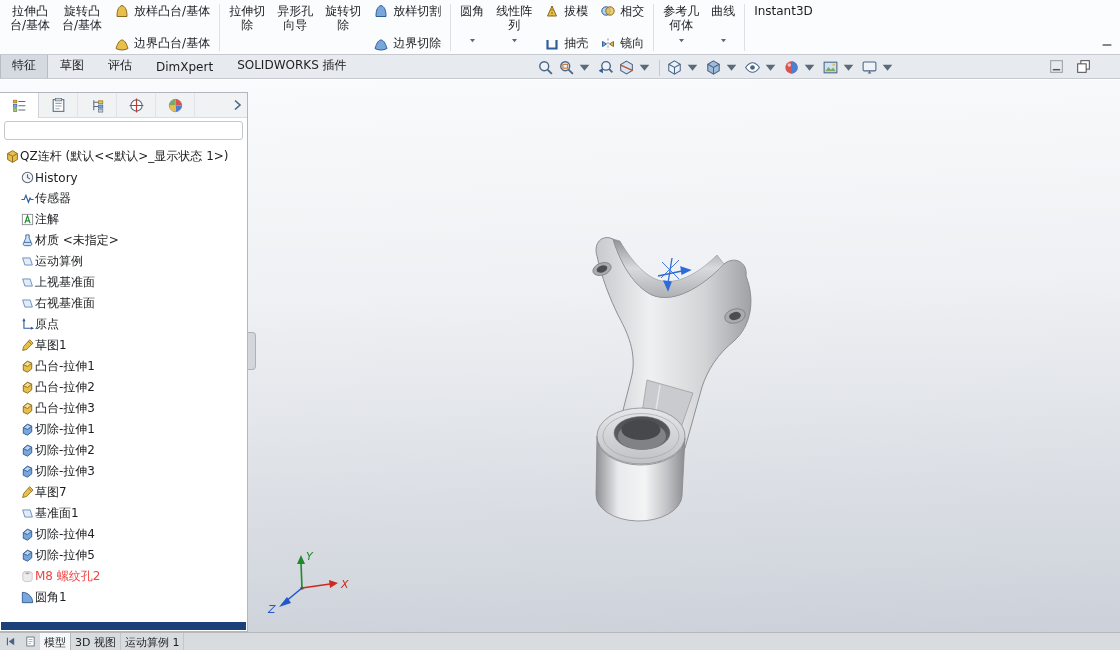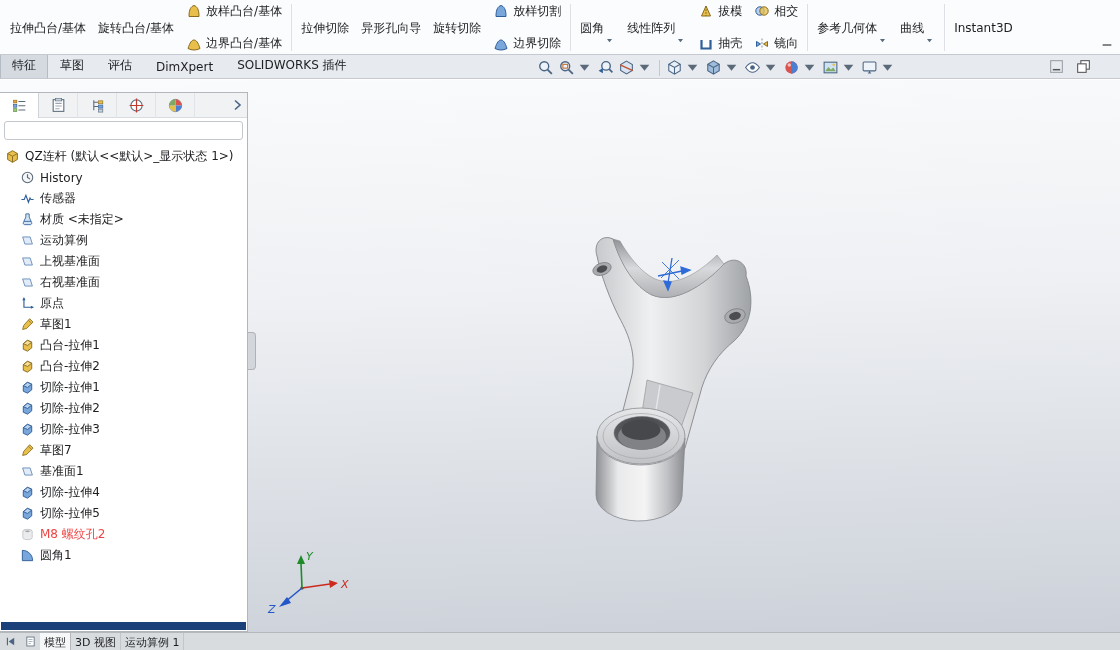--- a/index.html
+++ b/index.html
@@ -1,21 +1,21 @@
 <!DOCTYPE html>
 <html><head>
 <meta charset="utf-8">
 <style>
 *{margin:0;padding:0;box-sizing:border-box}
 html,body{width:1120px;height:650px;overflow:hidden}
 body{font-family:"DejaVu Sans","Liberation Sans",sans-serif;font-size:12px;color:#1c1e21;background:#fff}
 #app{position:relative;width:1120px;height:650px;overflow:hidden;background:#fff}
 
 #ribbon{position:absolute;top:0;left:0;width:100%;height:55px;background:#fbfcfd;border-bottom:1px solid #c6cad0;display:flex;align-items:stretch;padding:1px 4px 0;z-index:40}
-.rbn-large{display:flex;flex-direction:row;align-items:center;justify-content:flex-start;padding:2px 5px 2px;height:53px;cursor:pointer;border:1px solid transparent;border-radius:2px}
+.rbn-large{display:flex;flex-direction:column;align-items:center;justify-content:flex-start;padding:2px 5px 2px;height:53px;cursor:pointer;border:1px solid transparent;border-radius:2px}
 .rbn-large .ln{line-height:14px;white-space:nowrap}
 .rbn-caret{margin-top:auto;margin-bottom:6px;width:11px;height:9px}
 .rbn-stack{display:flex;flex-direction:column;padding:1px 2px;gap:14px}
 .rbn-row{display:flex;align-items:center;gap:4px;height:19px;padding:0 4px;cursor:pointer;white-space:nowrap;border-radius:2px}
 .rbn-sep{width:1px;background:#dde0e4;margin:3px 3px}
 .icw{width:16px;height:16px;flex:0 0 auto;display:inline-block}
 .ic{width:100%;height:100%;display:block}
 #ribbon-min{position:absolute;top:38px;right:4px;width:18px;height:14px;cursor:pointer;z-index:41}
 
 #tabstrip{position:absolute;top:55px;left:0;width:100%;height:24px;background:#e7eaee;border-bottom:1px solid #c6cad0;z-index:35}
@@ -36,21 +36,21 @@
 #vsvg text{font-family:"DejaVu Sans",sans-serif}
 
 #panel{position:absolute;top:92px;left:0;width:248px;height:540px;background:#fff;border:1px solid #b3b7bd;border-left:none;display:flex;flex-direction:column;z-index:45}
 #ptabs{height:25px;background:#f0f2f4;border-bottom:1px solid #d8dbdf;display:flex;align-items:center;flex:0 0 auto}
 .ptab{width:39px;height:25px;display:flex;align-items:center;justify-content:center;cursor:pointer;border-right:1px solid #e0e3e7}
 .ptab.active{background:#fff;border-right-color:#d0d4d9}
 .ptab .icw{width:17px;height:17px}
 #pflyout{margin-left:auto;width:16px;height:18px;cursor:pointer;margin-right:2px}
 #pfilter{margin:3px 4px;height:19px;border:1px solid #c3c8ce;border-radius:3px;background:#fff;width:calc(100% - 8px);font:inherit;padding:0 6px;flex:0 0 auto}
 #ptree{flex:1;overflow:hidden;padding-top:3px}
-.trow{display:flex;align-items:center;gap:5px;height:21px;padding-left:20px;cursor:pointer;white-space:nowrap;overflow:hidden}
+.trow{display:flex;align-items:center;height:21px;padding-left:20px;cursor:pointer;white-space:nowrap;overflow:hidden}
 .trow.root{padding-left:5px}
 .trow .icw{width:15px;height:15px}
 .trow.suppressed{color:#ef4444}
 .trow.suppressed .icw{opacity:.55}
 #rollback{height:8px;background:#1c4079;margin:2px 1px 1px;cursor:row-resize;flex:0 0 auto}
 #psplit{position:absolute;top:332px;left:248px;width:8px;height:38px;background:#d3d6da;border:1px solid #aeb2b8;border-left:none;border-radius:0 4px 4px 0;cursor:ew-resize;z-index:44}
 
 #statusbar{position:absolute;bottom:0;left:0;width:100%;height:18px;background:#d9dcdf;border-top:1px solid #b4b8bd;display:flex;align-items:stretch;z-index:46;font-size:11px}
 .sbtn{width:20px;display:flex;align-items:center;justify-content:center;cursor:pointer}
 .sbtn .icw{width:13px;height:13px}
@@ -530,20 +530,29 @@
           <span class="icw">
             <svg viewBox="0 0 16 16" class="ic">
               <path d="M1.5 9h3l1.8-4.5L9 12l1.7-4.5 1 1.5h2.8" fill="none" stroke="#2f5e99" stroke-width="1.2"></path>
             </svg>
           </span>
           <span>传感器</span>
         </div>
         <div class="trow">
           <span class="icw">
             <svg viewBox="0 0 16 16" class="ic">
+              <rect x="2.5" y="2.5" width="11" height="11" fill="#fff" stroke="#8a8f96"></rect>
+              <path d="M5.2 12L8 4l2.8 8M6.2 9.4h3.6" fill="none" stroke="#1f8a2e" stroke-width="1.2"></path>
+            </svg>
+          </span>
+          <span>注解</span>
+        </div>
+        <div class="trow">
+          <span class="icw">
+            <svg viewBox="0 0 16 16" class="ic">
               <path d="M6.2 2h3.6v3.4l2.6 5.8a1.6 1.6 0 0 1-1.5 2.3H5.1a1.6 1.6 0 0 1-1.5-2.3l2.6-5.8z" fill="#cfe3f5" stroke="#2f5e99" stroke-width=".9"></path>
               <path d="M4.3 10h7.4" stroke="#2f5e99" stroke-width=".9"></path>
             </svg>
           </span>
           <span>材质 &lt;未指定&gt;</span>
         </div>
         <div class="trow">
           <span class="icw">
             <svg viewBox="0 0 16 16" class="ic">
               <path d="M2.8 4.2h8l2.4 7.6h-8z" fill="#dce9f7" fill-opacity=".85" stroke="#5b84b5" stroke-width=".9"></path>
@@ -595,20 +604,29 @@
           <span>凸台-拉伸1</span>
         </div>
         <div class="trow">
           <span class="icw">
             <svg viewBox="0 0 16 16" class="ic">
               <path d="M3.5 6l4.5-3.5 4.5 2v6L8 14l-4.5-2z" fill="#e8bf4a" stroke="#8a6b1f"></path>
               <path d="M3.5 6L8 8l4.5-3.5L8 2.5z" fill="#f4dd95" stroke="#8a6b1f"></path>
             </svg>
           </span>
           <span>凸台-拉伸2</span>
+        </div>
+        <div class="trow">
+          <span class="icw">
+            <svg viewBox="0 0 16 16" class="ic">
+              <path d="M3.5 6l4.5-3.5 4.5 2v6L8 14l-4.5-2z" fill="#e8bf4a" stroke="#8a6b1f"></path>
+              <path d="M3.5 6L8 8l4.5-3.5L8 2.5z" fill="#f4dd95" stroke="#8a6b1f"></path>
+            </svg>
+          </span>
+          <span>凸台-拉伸3</span>
         </div>
         <div class="trow">
           <span class="icw">
             <svg viewBox="0 0 16 16" class="ic">
               <path d="M3.5 6l4.5-3.5 4.5 2v6L8 14l-4.5-2z" fill="#79a7dc" stroke="#2f5e99"></path>
               <path d="M3.5 6L8 8l4.5-3.5L8 2.5z" fill="#b8d1ec" stroke="#2f5e99"></path>
             </svg>
           </span>
           <span>切除-拉伸1</span>
         </div>

